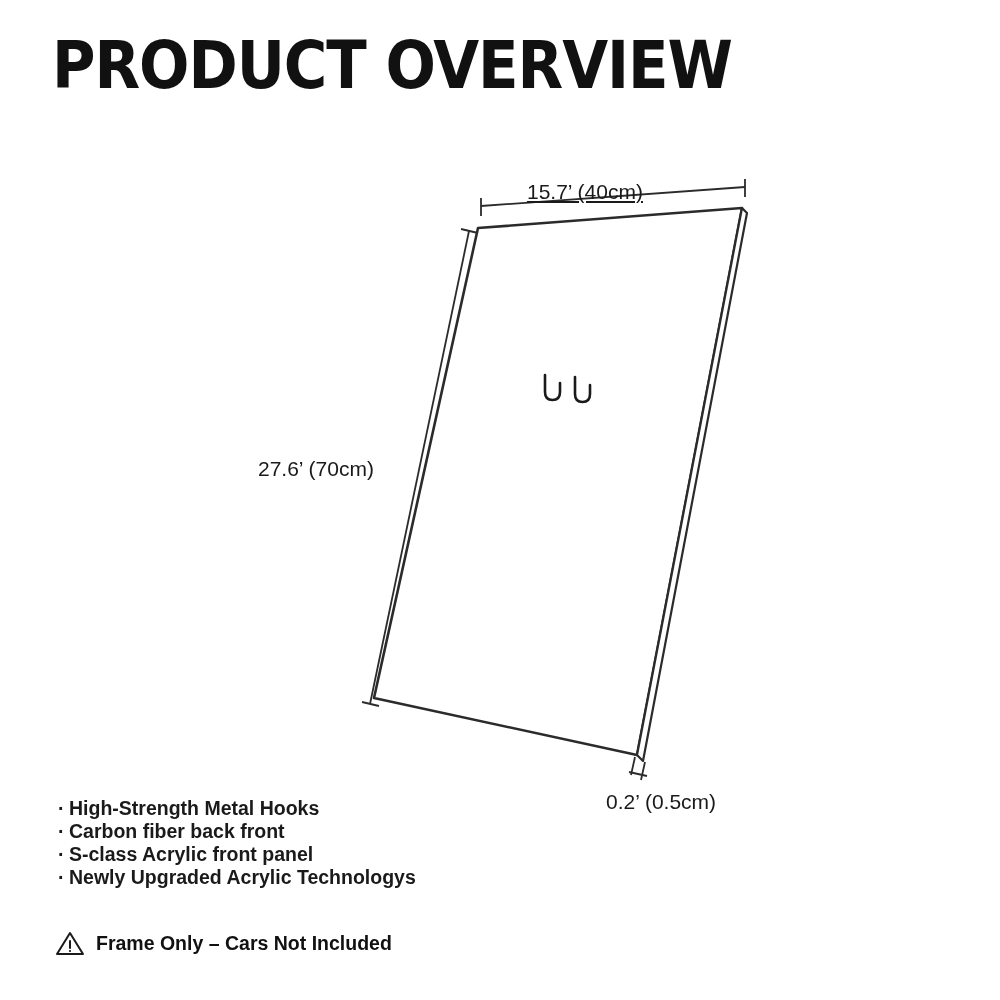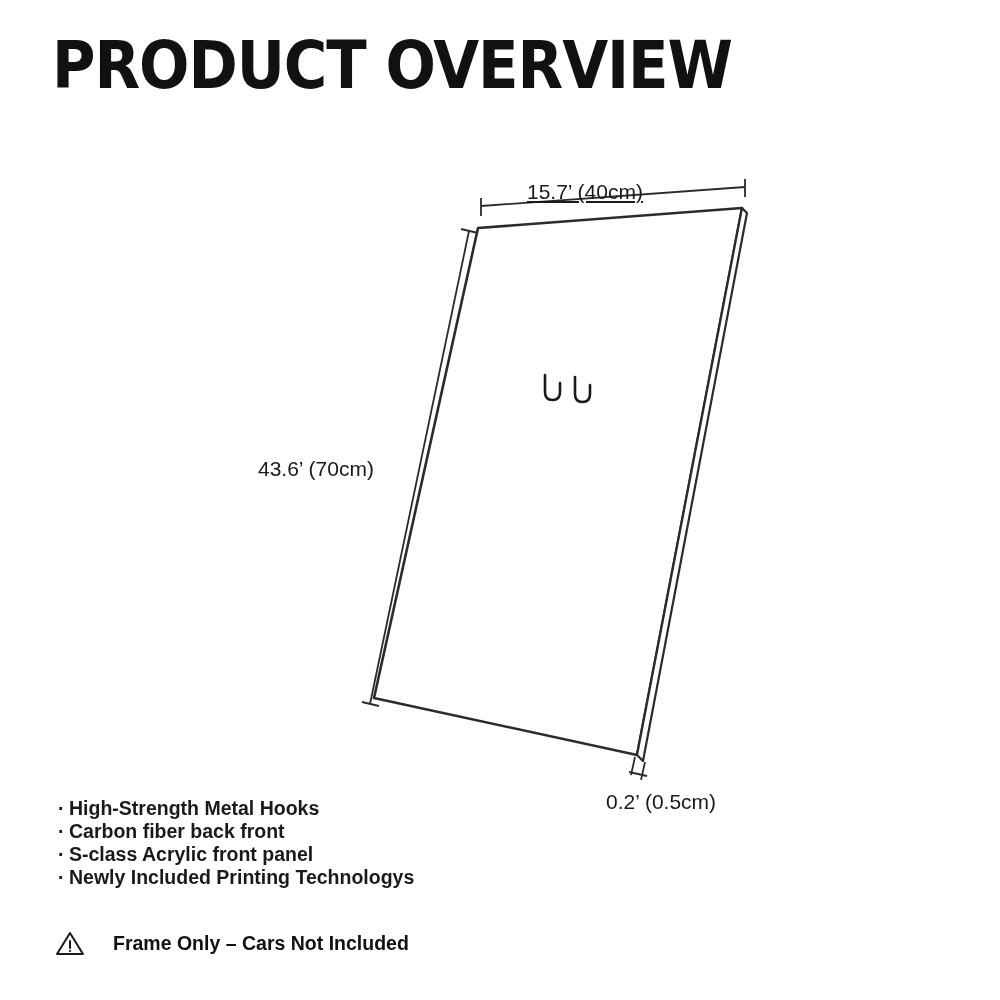--- a/index.html
+++ b/index.html
@@ -94,21 +94,21 @@
     color: #1a1a1a;
   }
 
   
   .warning {
     position: absolute;
     left: 55px;
     top: 930px;
     display: flex;
     align-items: center;
-    gap: 28px;
+    gap: 11px;
   }
   .warning-text {
     font-family: "Liberation Sans", sans-serif;
     font-weight: 700;
     font-size: 19.5px;
     color: #111111;
     white-space: nowrap;
   }
 </style>
 </head>
@@ -146,28 +146,28 @@
       <line x1="629" y1="772" x2="647" y2="776"></line>
     </g>
 
     <g stroke="#1a1a1a" stroke-width="2.6" fill="none" stroke-linecap="round">
       <path d="M545 375 L545 392 q0 8 7.5 8 q7.5 0 7.5 -8 L560 383"></path>
       <path d="M575 377 L575 394 q0 8 7.5 8 q7.5 0 7.5 -8 L590 385"></path>
     </g>
   </svg>
 
   <div class="dim-label dim-width">15.7’  (40cm)</div>
-  <div class="dim-label dim-height">43.6’  (70cm)</div>
+  <div class="dim-label dim-height">27.6’  (70cm)</div>
   <div class="dim-label dim-thickness">0.2’  (0.5cm)</div>
 
   <ul class="features">
     <li><span class="dot">·</span><span>High-Strength Metal Hooks</span></li>
     <li><span class="dot">·</span><span>Carbon fiber back front</span></li>
     <li><span class="dot">·</span><span>S-class Acrylic front panel</span></li>
-    <li><span class="dot">·</span><span>Newly Included Printing Technologys</span></li>
+    <li><span class="dot">·</span><span>Newly Upgraded Acrylic Technologys</span></li>
   </ul>
 
   <div class="warning">
     <svg width="30" height="26" viewBox="0 0 30 26">
       <polygon points="15,3 28,24 2,24" fill="none" stroke="#1a1a1a" stroke-width="2" stroke-linejoin="round"></polygon>
       <line x1="15" y1="11" x2="15" y2="18" stroke="#1a1a1a" stroke-width="2" stroke-linecap="round"></line>
       <circle cx="15" cy="21" r="1.1" fill="#1a1a1a"></circle>
     </svg>
     <span class="warning-text">Frame Only – Cars Not Included</span>
   </div>

